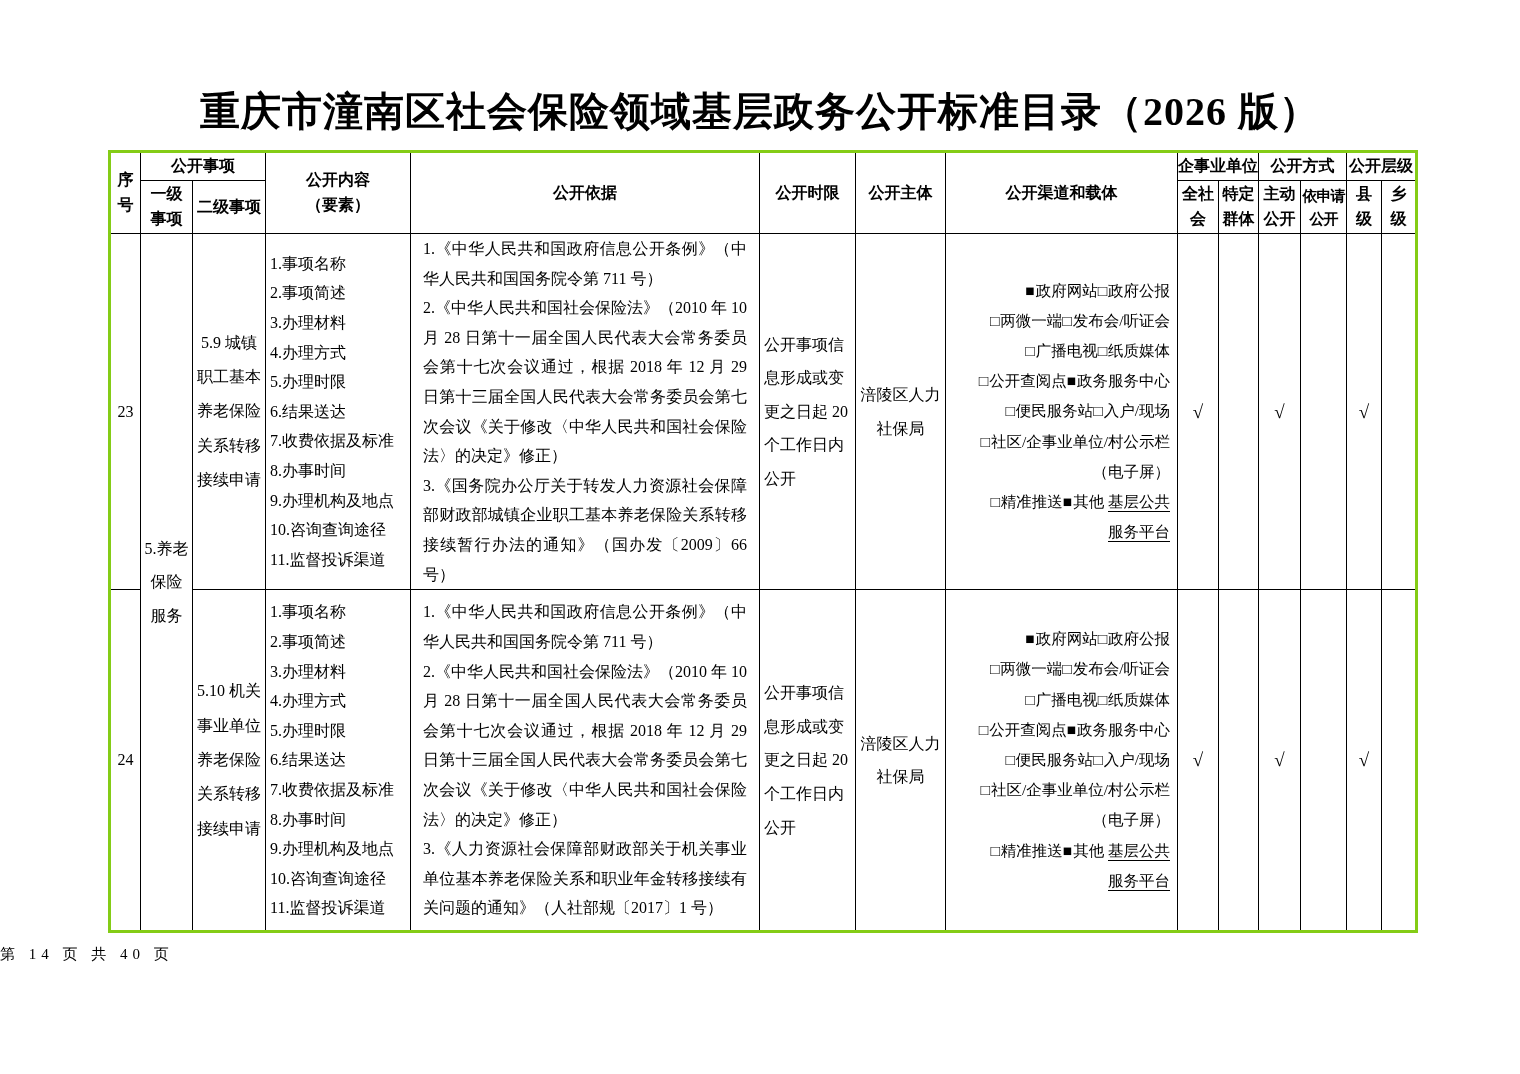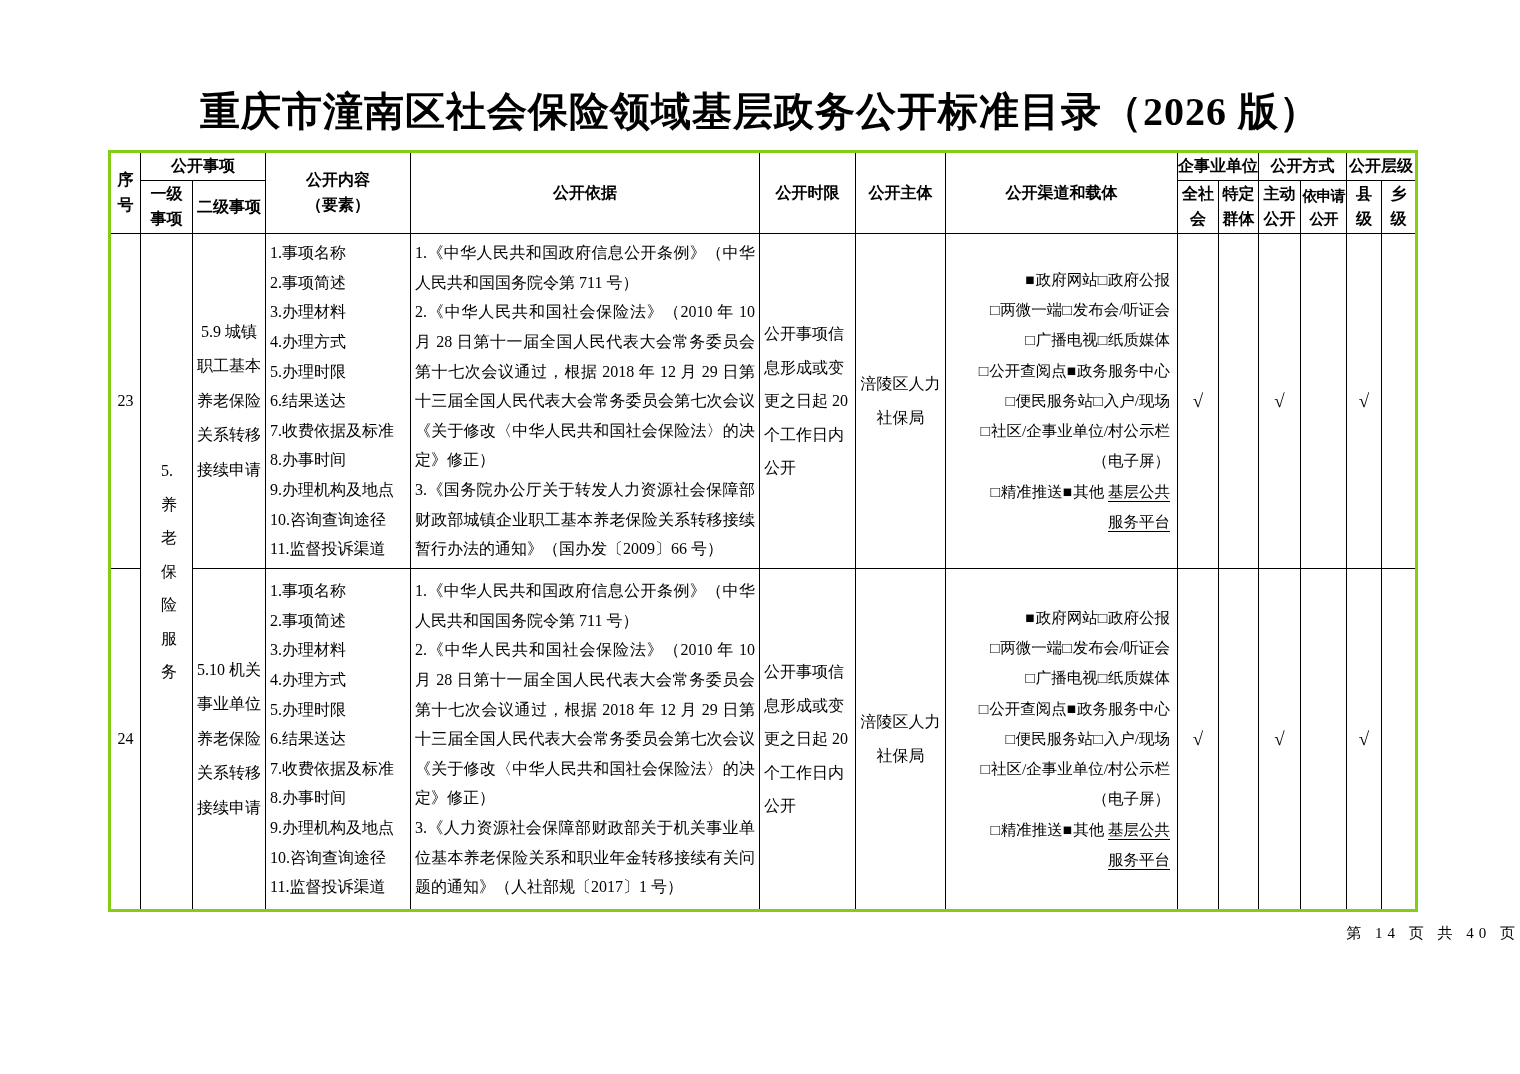--- a/index.html
+++ b/index.html
@@ -25,35 +25,35 @@
   thead th {
     font-family:"Liberation Sans","DejaVu Sans",sans-serif;
     font-weight:bold; font-size:16px; text-align:center;
     white-space:pre-line; line-height:1.55;
   }
   tr.h1 { height:29px; }
   tr.h2 { height:53px; }
   th.narrow { font-size:15px; letter-spacing:-1px; }
   td { font-size:16px; }
   .c-no, .c-l1, .c-l2, .c-subject, .c-mark { text-align:center; }
-  .c-l1     { line-height:2.1;  padding:0 20px; }
+  .c-l1     { line-height:2.1;  padding:0 3px; }
   .c-l2     { line-height:2.15; padding:0 2px; }
   .c-subject{ line-height:2.1;  padding:0 3px;margin-left:12px; }
   .c-content{ line-height:1.85; padding:0 4px; text-align:left; }
   .ci       { white-space:nowrap;font-family:Liberation Serif, serif; }
-  .c-basis  { line-height:1.85; padding:0 4px; text-align:justify; }
+  .c-basis  { line-height:1.85; padding:0 12px; text-align:justify; }
   .c-time   { line-height:2.1;  padding:0 4px; text-align:left; word-break:normal; }
   .c-chan   { font-size:15.5px; line-height:1.95; padding:0 7px; text-align:right; }
   .ch-line  { white-space:nowrap; }
   .ch-l     { display:inline-block; width:102px; }
   .ch-u     { text-decoration:underline; text-underline-offset:4px; }
   .box      { margin-right:1px; }
   .c-mark   { font-size:19px; }
   .page-footer {
-    text-align:right; font-size:15px; margin-top:12px;
+    text-align:left; font-size:15px; margin-top:12px;
     letter-spacing:5px;
   }
 </style>
 </head>
 <body>
 
 <div class="page-title">重庆市潼南区社会保险领域基层政务公开标准目录（2026 版）</div>
 
 <table class="doc-table">
   <colgroup>

